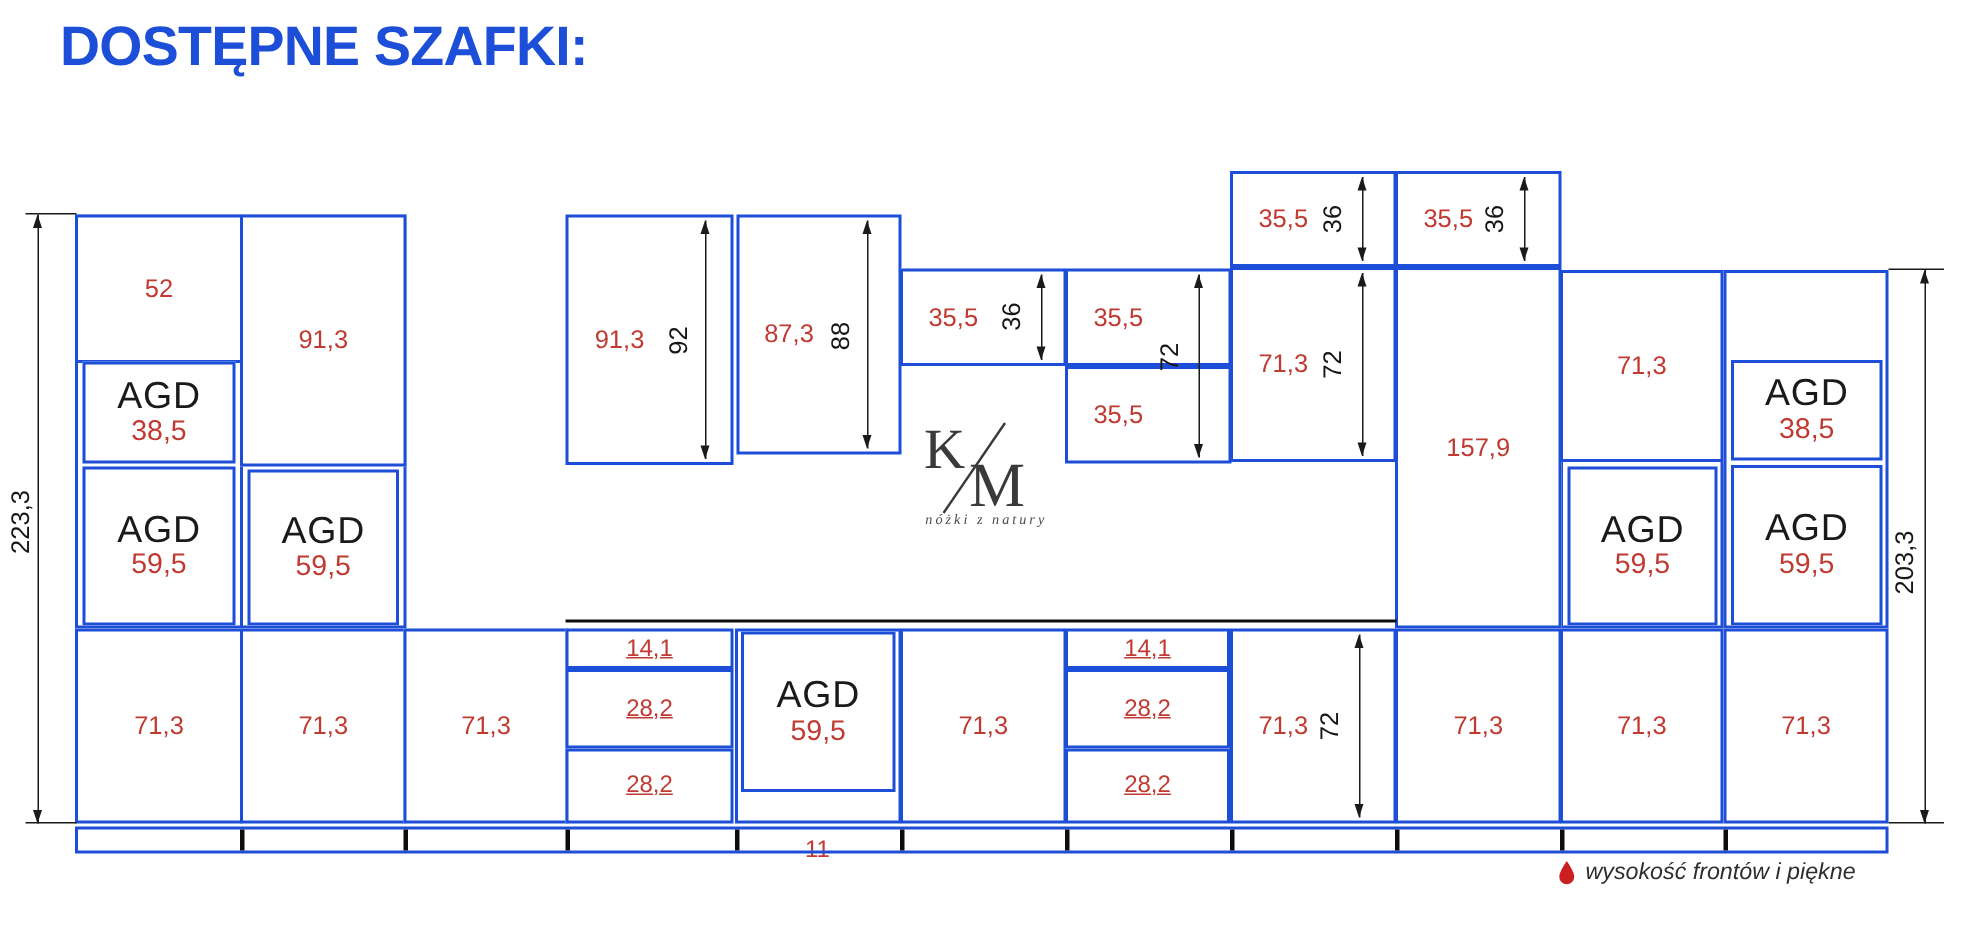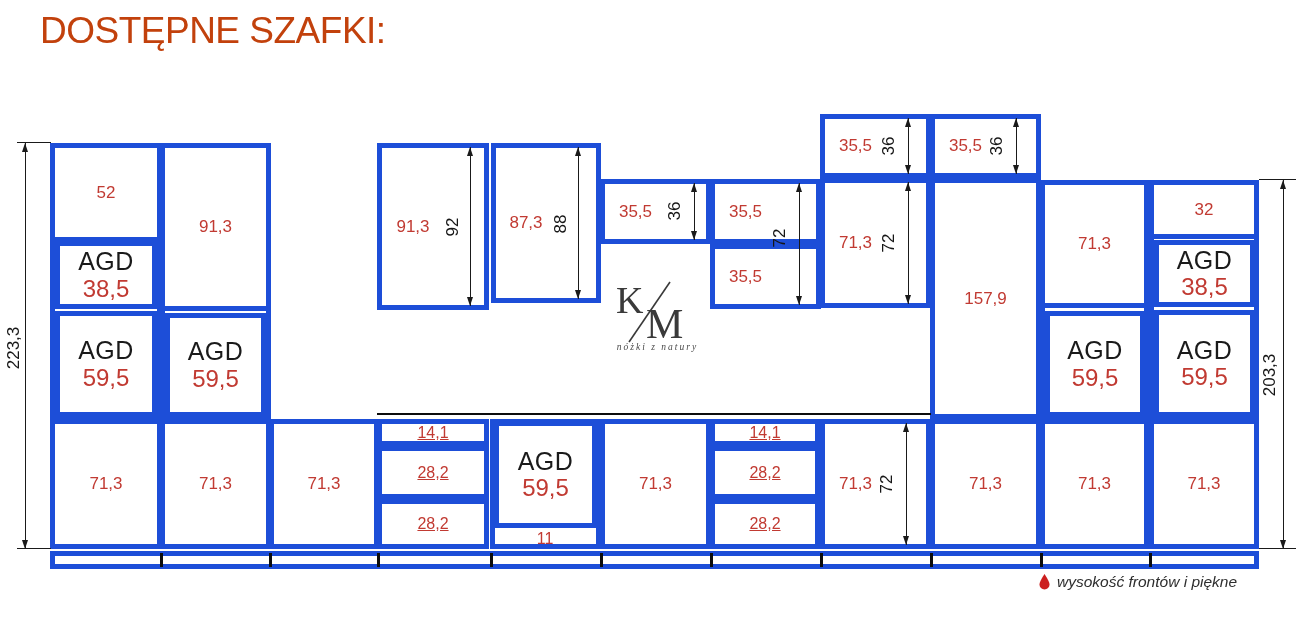--- a/index.html
+++ b/index.html
@@ -1,43 +1,43 @@
 <!DOCTYPE html>
 <html><head>
 <meta charset="utf-8">
 <style>
   html,body{margin:0;padding:0;background:#fff;}
   .stage{position:relative;width:1312px;height:630px;background:#fff;overflow:hidden;
          font-family:"Liberation Sans",sans-serif;}
-  .title{position:absolute;left:40px;top:10px;font-size:37px;font-weight:normal;
-         color:#c2410c;letter-spacing:-0.5px;}
-  
-  .bx{position:absolute;box-sizing:border-box;border:5px solid #1d4ed8;background:#fff;
+  .title{position:absolute;left:40px;top:10px;font-size:37px;font-weight:bold;
+         color:#1d4ed8;letter-spacing:-0.5px;}
+  
+  .bx{position:absolute;box-sizing:border-box;border:2px solid #1d4ed8;background:#fff;
       display:flex;align-items:center;justify-content:center;
       font-size:17px;color:#c13a32;}
   .shell{background:transparent;}
   .pr{padding-right:40px;}
   .drw{font-size:16px;text-decoration:underline;}
   .agd{flex-direction:column;line-height:1.1;}
   .agd .t{font-size:25px;color:#1a1a1a;letter-spacing:0.5px;}
-  .agd .v{font-size:24px;color:#c13a32;}
+  .agd .v{font-size:19px;color:#c13a32;}
   
   .va{position:absolute;width:1px;background:#1a1a1a;}
   .va::before{content:"";position:absolute;left:-3.5px;top:0;width:0;height:0;
       border-left:3.5px solid transparent;border-right:3.5px solid transparent;
       border-bottom:9px solid #1a1a1a;}
   .va::after{content:"";position:absolute;left:-3.5px;bottom:0;width:0;height:0;
       border-left:3.5px solid transparent;border-right:3.5px solid transparent;
       border-top:9px solid #1a1a1a;}
   .dl{position:absolute;font-size:17px;color:#161616;white-space:nowrap;
       transform:translate(-50%,-50%) rotate(-90deg);}
   .tick{position:absolute;height:0;border-top:1px solid #1a1a1a;}
   .hline{position:absolute;height:2px;background:#0d0d0d;}
   .pd{position:absolute;top:553px;width:3px;height:14px;background:#0d0d0d;}
-  .freelbl{position:absolute;transform:translate(-50%,-50%);font-size:16px;color:#c13a32;}
+  .freelbl{position:absolute;transform:translate(-50%,-50%);font-size:16px;color:#c13a32;margin-top:28px;}
   
   .logo{position:absolute;left:600px;top:276px;width:115px;height:82px;color:#3a3a3a;}
   .logo .k{position:absolute;left:16px;top:2px;font-family:"Liberation Serif",serif;font-size:38px;}
   .logo .m{position:absolute;left:46px;top:24px;font-family:"Liberation Serif",serif;font-size:42px;}
   .logo svg{position:absolute;left:0;top:0;}
   .logo .tag{position:absolute;left:0;top:66px;width:115px;text-align:center;
       font-family:"Liberation Serif",serif;font-style:italic;font-size:9.5px;
       letter-spacing:2px;color:#4a4a4a;white-space:nowrap;}
   
   .legend{position:absolute;left:1038px;top:572px;width:270px;font-size:15.5px;
@@ -157,23 +157,20 @@
       <span>71,3</span>
     </div>
   <div class="bx agd" style="left:1045px;top:311px;width:100px;height:106px">
       <span class="t">AGD</span>
       <span class="v">59,5</span>
     </div>
   <div class="bx" style="left:1040px;top:419px;width:109px;height:130px">
       <span>71,3</span>
     </div>
 
-  <div class="bx" style="left:1149px;top:180px;width:110px;height:59px">
-      <span>32</span>
-    </div>
   <div class="bx agd" style="left:1154px;top:240px;width:101px;height:67px">
       <span class="t">AGD</span>
       <span class="v">38,5</span>
     </div>
   <div class="bx agd" style="left:1154px;top:310px;width:101px;height:107px">
       <span class="t">AGD</span>
       <span class="v">59,5</span>
     </div>
   <div class="bx" style="left:1149px;top:419px;width:110px;height:130px">
       <span>71,3</span>

